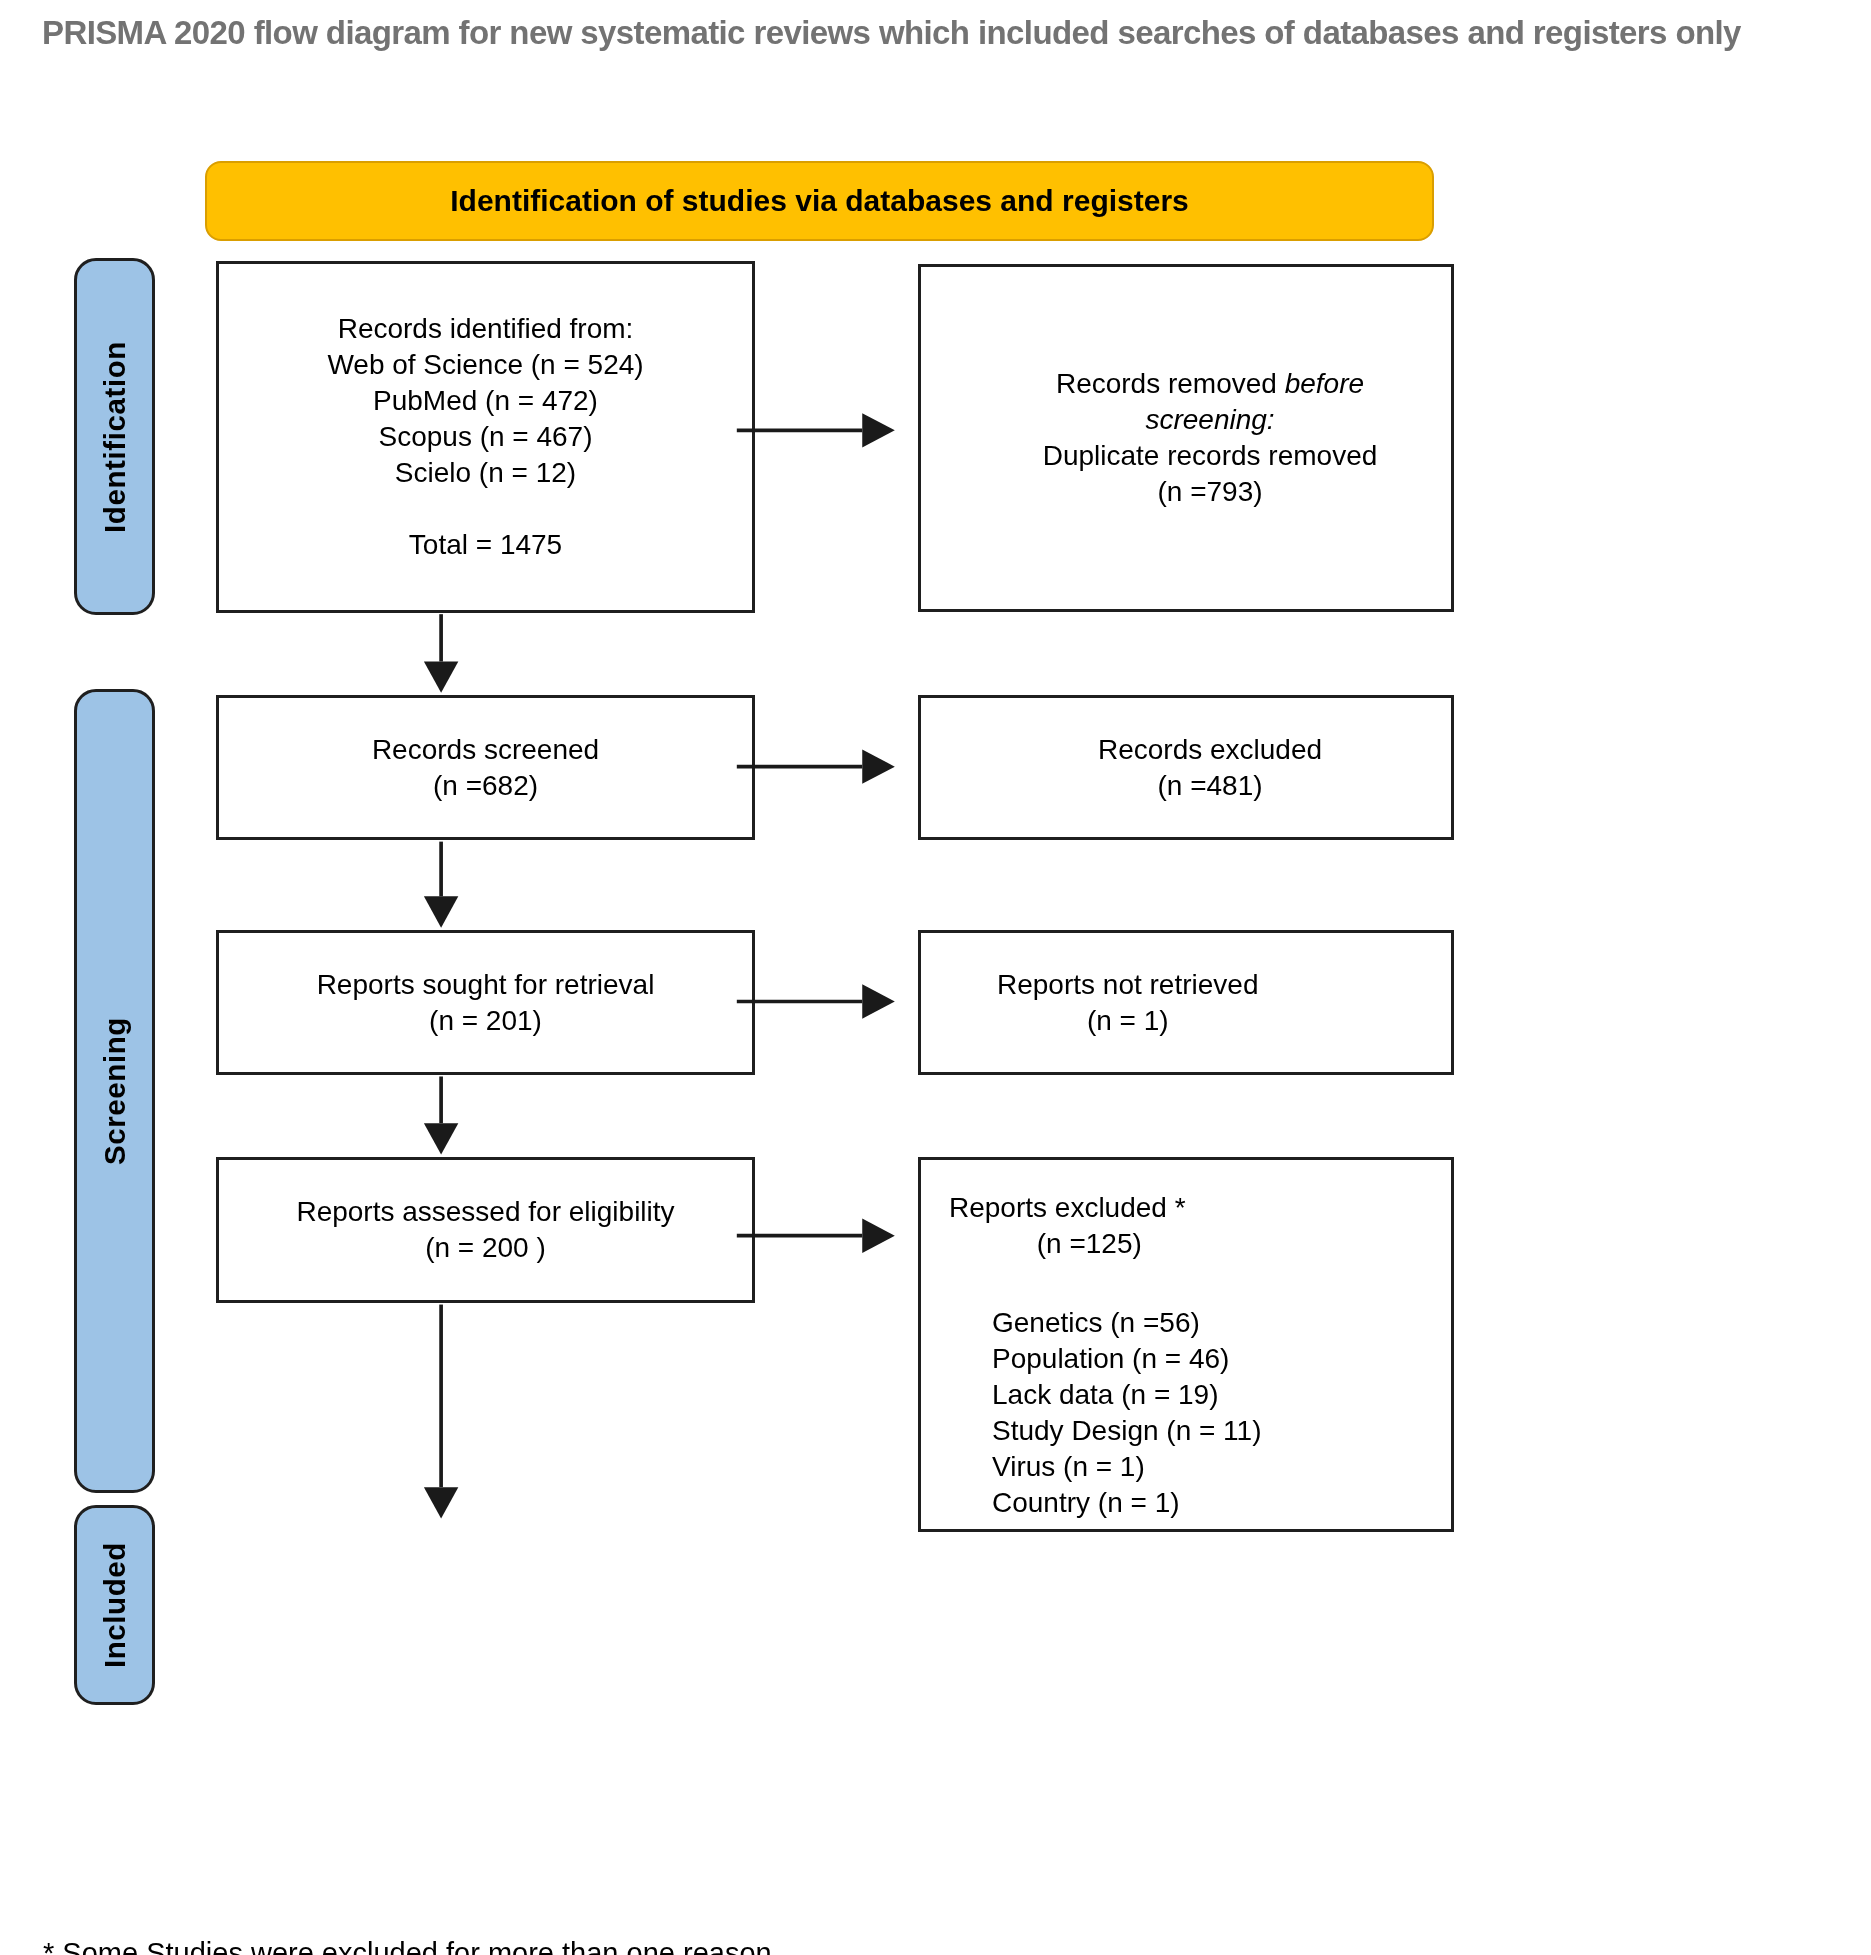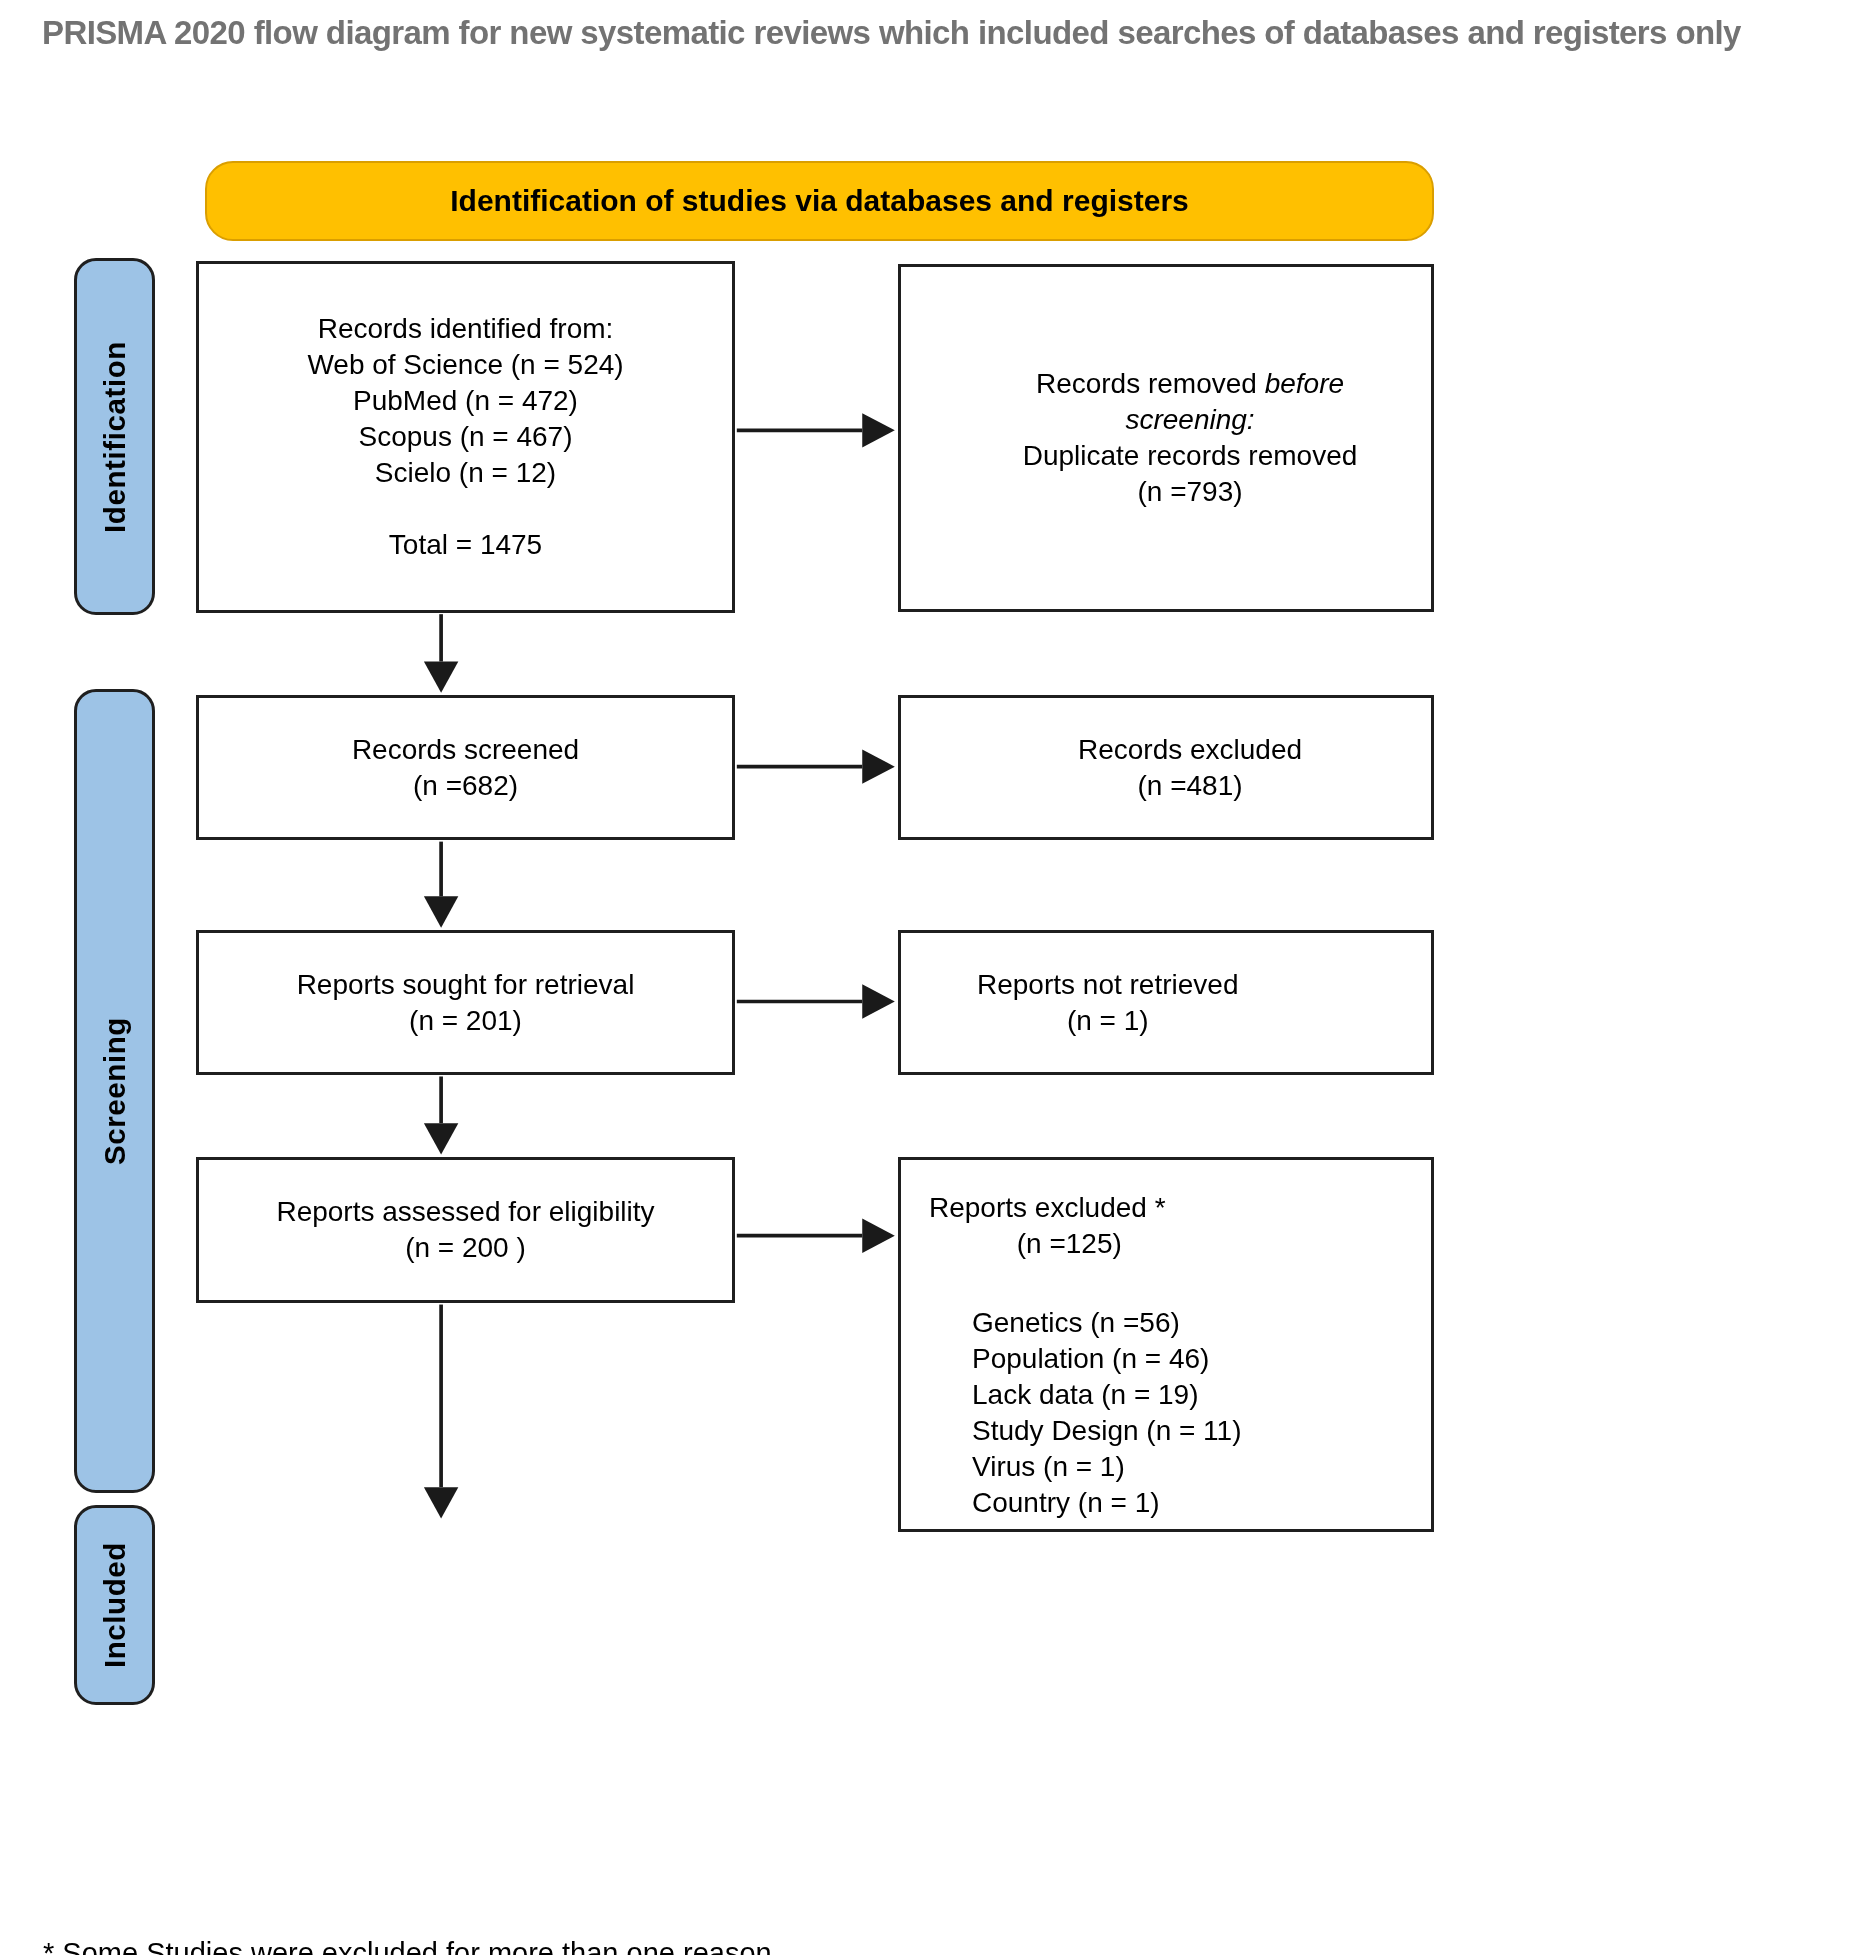--- a/index.html
+++ b/index.html
@@ -9,41 +9,41 @@
   }
   .page-title {
     position:absolute; left:42px; top:13.5px; width:1820px;
     font-size:33px; font-weight:bold; color:#737373; letter-spacing:-0.6px;
     white-space:nowrap;
   }
   .banner {
     position:absolute; left:205px; top:161px; width:1229px; height:80px;
     background:var(--banner-fill,#FFC000);
     border:2.5px solid var(--banner-border,#DA9E00);
-    border-radius:28px; box-sizing:border-box;
+    border-radius:16px; box-sizing:border-box;
     display:flex; align-items:center; justify-content:center;
     font-size:30px; font-weight:bold;
   }
   .bar {
     position:absolute; left:74px; width:81px;
     background:var(--sidebar-fill,#9DC3E6);
     border:3.7px solid #1f1f1f; border-radius:22px; box-sizing:border-box;
     display:flex; align-items:center; justify-content:center;
   }
   .bar-identification { top:258px;  height:357px; }
   .bar-screening      { top:689px; height:804px; }
   .bar-included       { top:1505px; height:200px; }
   .bar span {
     writing-mode:vertical-rl; transform:rotate(180deg);
     font-size:29.5px; font-weight:bold; letter-spacing:0.6px;
   }
   .box {
     position:absolute; background:#ffffff;
     border:3.1px solid var(--box-border,#1f1f1f);
-    box-sizing:border-box; font-size:28px; line-height:36px;
+    box-sizing:border-box; font-size:28px; line-height:36px;margin-left:20px;
   }
   .col1 { left:196px;  width:539px; }
   .col2 { left:898px; width:536px;padding-left:48px; }
   .center {
     display:flex; flex-direction:column;
     align-items:center; justify-content:center; text-align:center;
   }
   .left-center {
     display:flex; flex-direction:column; justify-content:center;
   }

